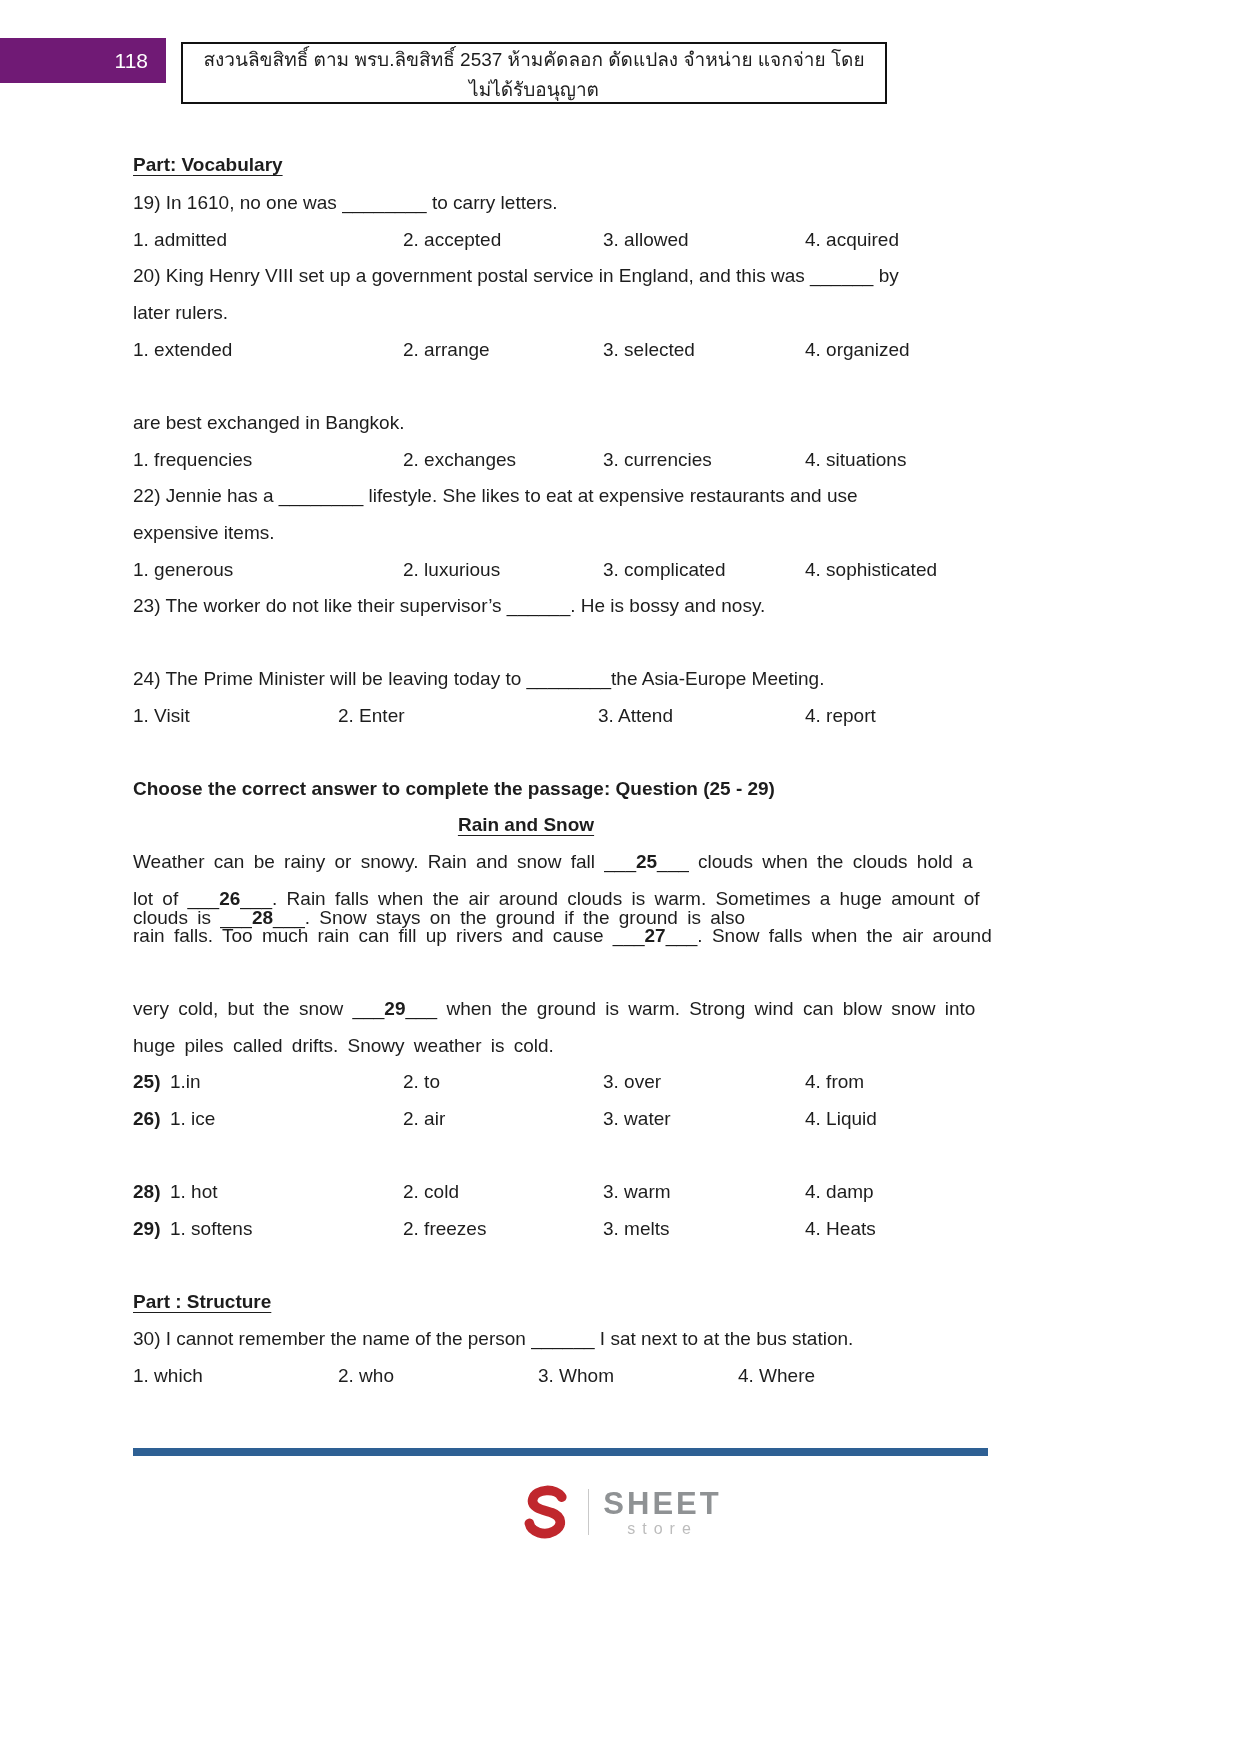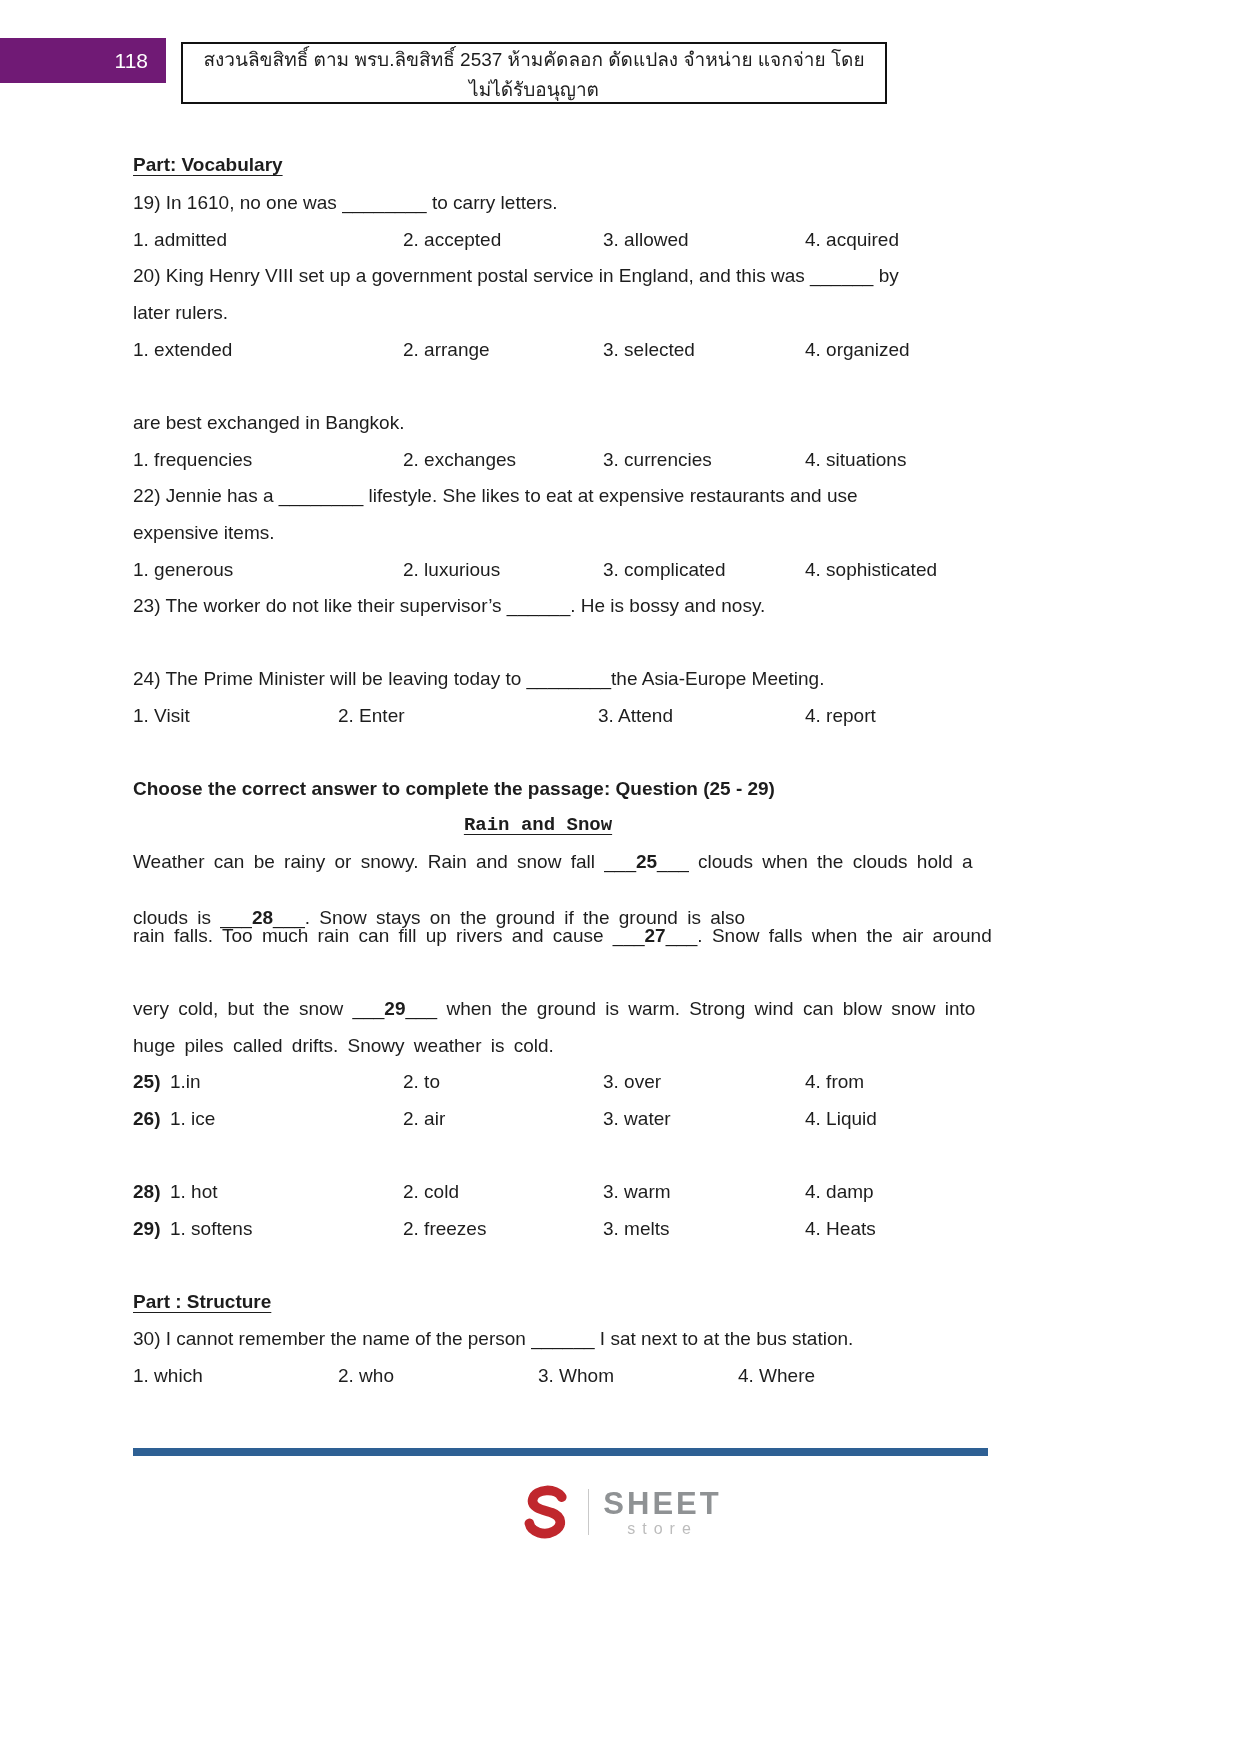--- a/index.html
+++ b/index.html
@@ -37,21 +37,21 @@
   }
   .pline{word-spacing:4px;}
   .heading-underline{
     font-weight:700;
     text-decoration:underline;
     text-underline-offset:4px;
   }
   .bold{font-weight:700;}
   .b{font-weight:700;}
   .center-title{
-    left:133px; width:810px; text-align:center;font-family:Liberation Mono, monospace;
+    left:121px; width:810px; text-align:center;
   }
   .optrow{
     position:absolute; left:0; top:0; width:1094px; height:28px;
   }
   .opt{
     position:absolute; top:0; white-space:pre; line-height:24px;
   }
   .qnum{font-weight:700;}
   .footer-bar{
     position:absolute; left:133px; top:1448px; width:855px; height:8px;
@@ -131,20 +131,21 @@
     <span class="opt" style="left:133px">1. Visit</span>
     <span class="opt" style="left:338px">2. Enter</span>
     <span class="opt" style="left:598px">3. Attend</span>
     <span class="opt" style="left:805px">4. report</span>
   </div>
 
   <div class="line bold" style="top:777px">Choose the correct answer to complete the passage: Question (25 - 29)</div>
   <div class="line center-title bold heading-underline" style="top:813px">Rain and Snow</div>
 
   <div class="line pline" style="top:850px"><span>Weather can be rainy or snowy. Rain and snow fall </span><span>___</span><span class="b">25</span><span>___</span><span> clouds when the clouds hold a</span></div>
+  <div class="line pline" style="top:887px"><span>lot of </span><span>___</span><span class="b">26</span><span>___</span><span>. Rain falls when the air around clouds is warm. Sometimes a huge amount of</span></div>
   <div class="line pline" style="top:924px"><span>rain falls. Too much rain can fill up rivers and cause </span><span>___</span><span class="b">27</span><span>___</span><span>. Snow falls when the air around</span></div>
   <div class="line pline" style="top:906px"><span>clouds is </span><span>___</span><span class="b">28</span><span>___</span><span>. Snow stays on the ground if the ground is also</span></div>
   <div class="line pline" style="top:997px"><span>very cold, but the snow </span><span>___</span><span class="b">29</span><span>___</span><span> when the ground is warm. Strong wind can blow snow into</span></div>
   <div class="line pline" style="top:1034px"><span>huge piles called drifts. Snowy weather is cold.</span></div>
 
   <div class="optrow" style="top:1070px">
     <span class="opt qnum" style="left:133px">25)</span>
     <span class="opt" style="left:170px">1.in</span>
     <span class="opt" style="left:403px">2. to</span>
     <span class="opt" style="left:603px">3. over</span>

